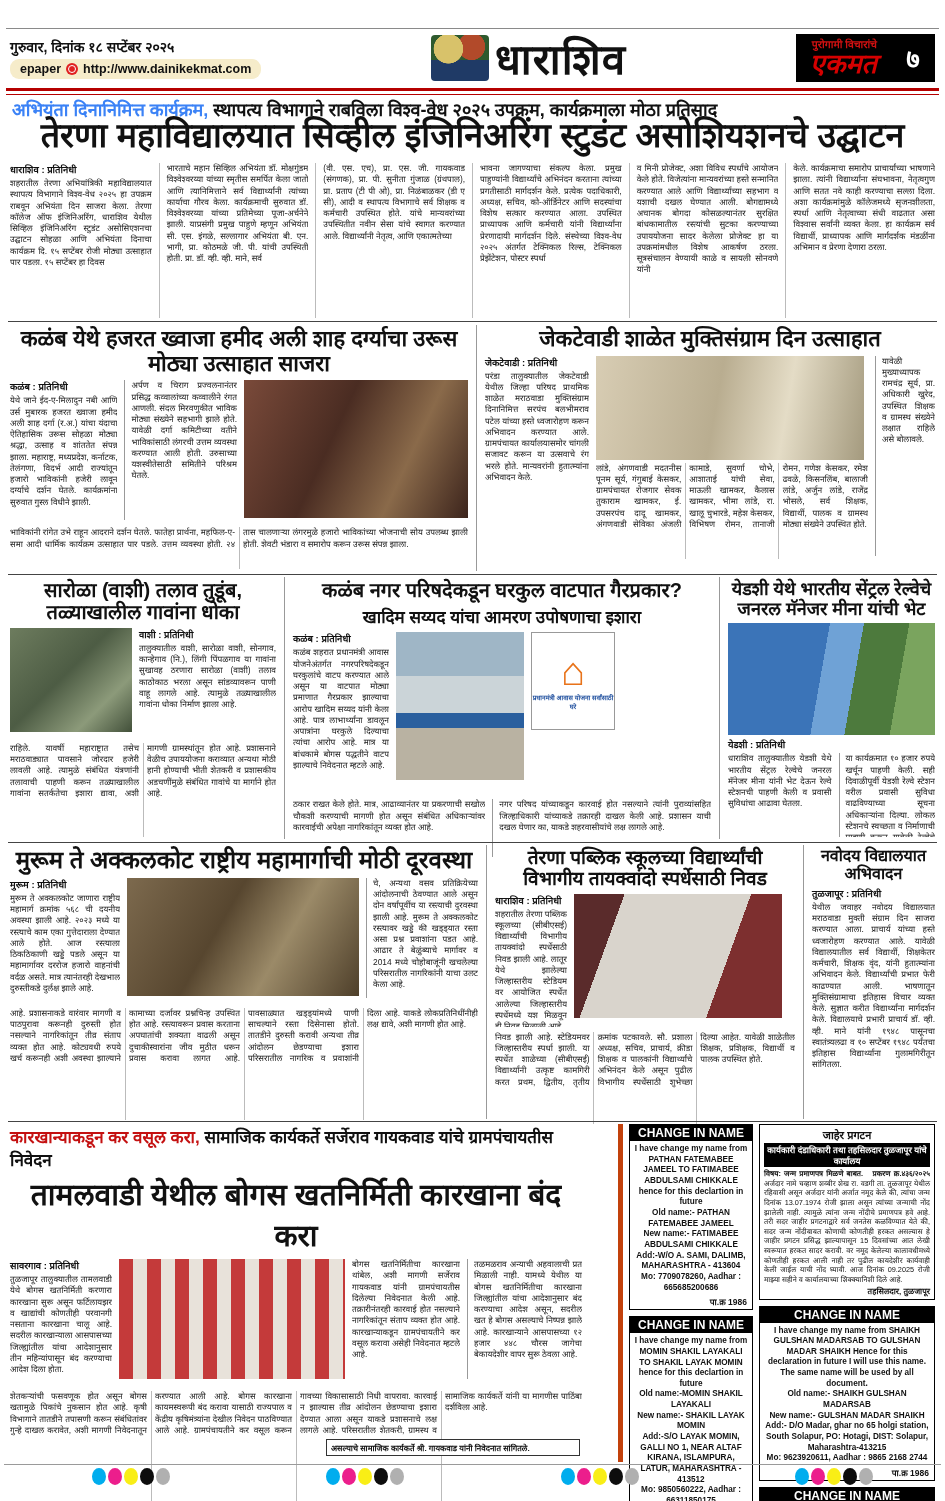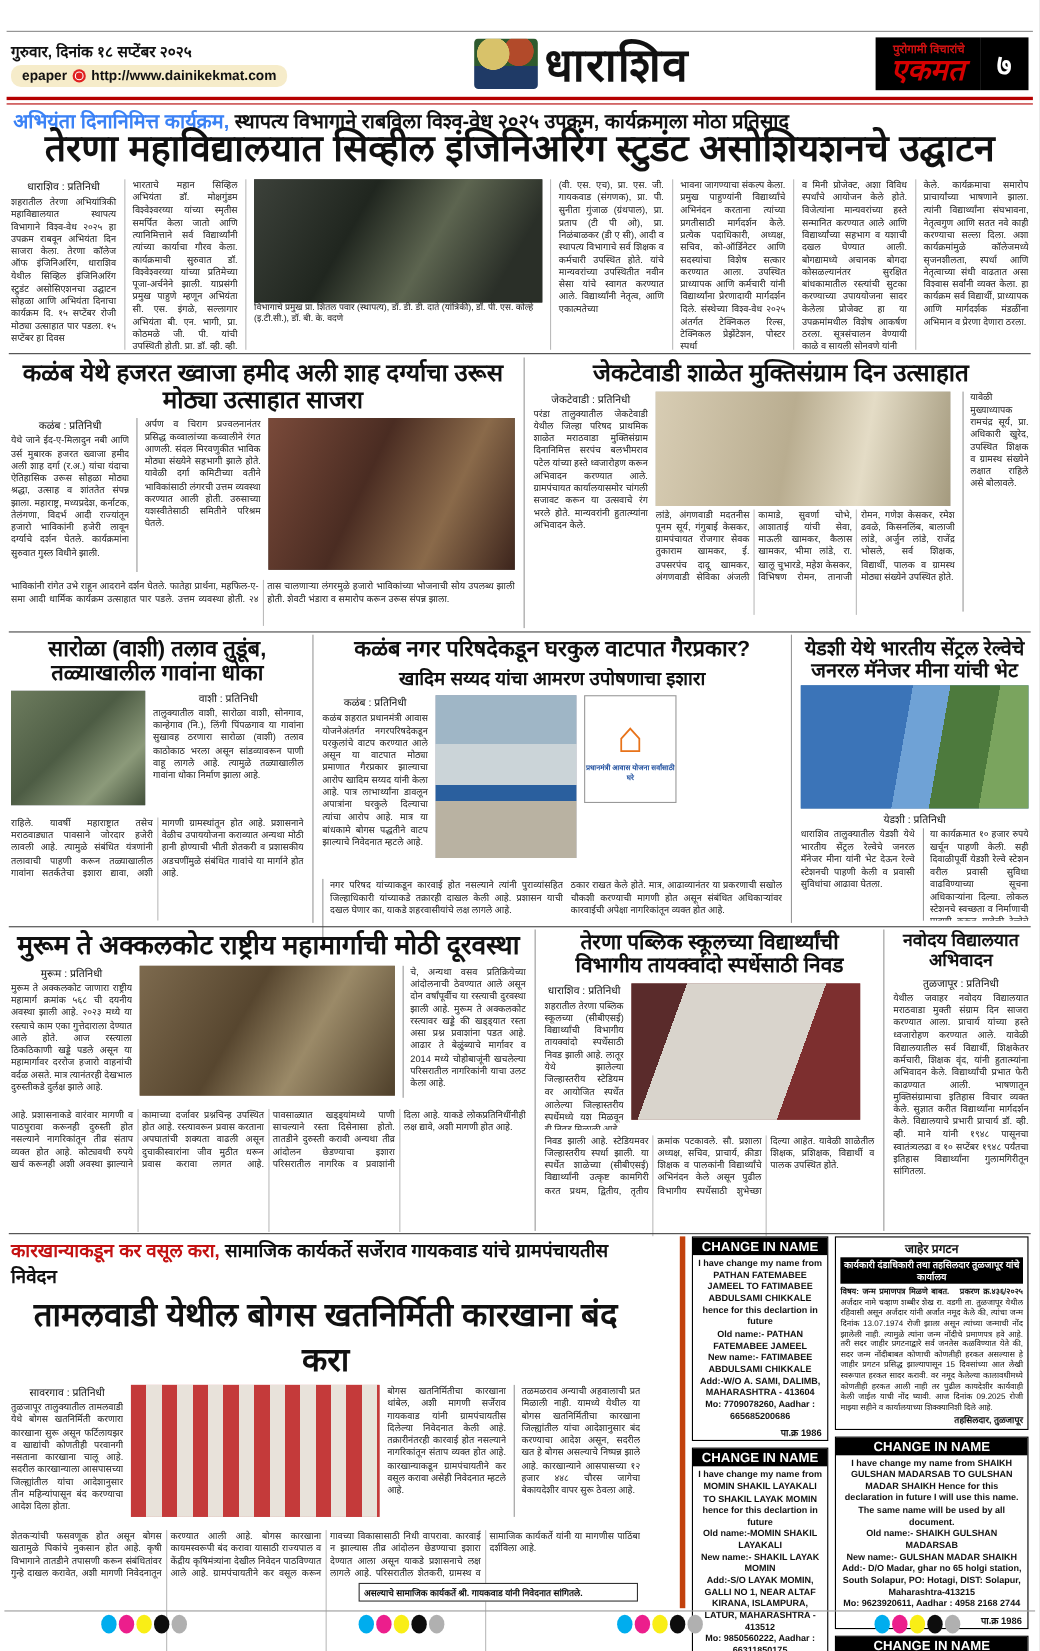--- a/index.html
+++ b/index.html
@@ -23,21 +23,21 @@
   .brandbox{background:#000000;padding:3px 14px 4px;text-align:right;}
   .tagline{color:#cf1111;font-size:10.5px;font-weight:bold;}
   .brand{color:#d40000;font-size:27px;font-weight:900;font-family:"Liberation Serif","DejaVu Serif",serif;font-style:italic;line-height:1;}
   .pagenum{background:#000;color:#fff;width:44px;display:flex;align-items:center;justify-content:center;font-size:26px;font-weight:bold;}
   .redrule{position:absolute;top:88px;left:6px;right:6px;height:3px;border-top:3px solid #b50000;border-bottom:1.5px solid #b50000;}
   
   .kicker{position:absolute;top:97px;left:12px;right:12px;font-size:18px;font-weight:bold;}
   .kicker .red{color:#3b82f6;}
   .mainhead{position:absolute;top:116px;left:10px;right:10px;margin:0;text-align:center;font-size:34px;font-weight:900;line-height:1.15;}
   
-  .by{font-weight:normal;text-align:center;font-size:9.5px;margin-bottom:2px;}
+  .by{font-weight:bold;text-align:left;font-size:9.5px;margin-bottom:2px;}
   .bt{font-size:8.4px;line-height:1.34;text-align:justify;color:#1c1c1c;overflow:hidden;}
   .photo{background:#888;}
   .cap{font-size:8px;line-height:1.3;}
   .hr{border-top:1.5px solid #444;margin:0 8px;}
   h2.art{margin:2px 0 4px;text-align:center;font-weight:900;line-height:1.12;}
   .vr{border-left:1px solid #999;}
   .c2{column-count:2;column-gap:8px;column-rule:1px solid #bbb;}
   .c3{column-count:3;column-gap:8px;column-rule:1px solid #bbb;}
   .c4{column-count:4;column-gap:8px;column-rule:1px solid #bbb;}
   
@@ -137,24 +137,20 @@
     <span class="red">अभियंता दिनानिमित्त कार्यक्रम,</span>
     <span>स्थापत्य विभागाने राबविला विश्व-वेध २०२५ उपक्रम, कार्यक्रमाला मोठा प्रतिसाद</span>
   </div>
   <h1 class="mainhead">तेरणा महाविद्यालयात सिव्हील इंजिनिअरिंग स्टुडंट असोशियशनचे उद्घाटन</h1>
   <div class="s1">
     <div class="c">
       <div class="by">धाराशिव : प्रतिनिधी</div>
       <div class="bt" style="height:140px">शहरातील तेरणा अभियांत्रिकी महाविद्यालयात स्थापत्य विभागाने विश्व-वेध २०२५ हा उपक्रम राबवून अभियंता दिन साजरा केला. तेरणा कॉलेज ऑफ इंजिनिअरिंग, धाराशिव येथील सिव्हिल इंजिनिअरिंग स्टुडंट असोसिएशनचा उद्घाटन सोहळा आणि अभियंता दिनाचा कार्यक्रम दि. १५ सप्टेंबर रोजी मोठ्या उत्साहात पार पडला. १५ सप्टेंबर हा दिवस</div>
     </div>
     <div class="c bt">भारताचे महान सिव्हिल अभियंता डॉ. मोक्षगुंडम विश्वेश्वरय्या यांच्या स्मृतीस समर्पित केला जातो आणि त्यानिमित्ताने सर्व विद्यार्थ्यांनी त्यांच्या कार्याचा गौरव केला. कार्यक्रमाची सुरुवात डॉ. विश्वेश्वरय्या यांच्या प्रतिमेच्या पूजा-अर्चनेने झाली. याप्रसंगी प्रमुख पाहुणे म्हणून अभियंता सी. एस. इंगळे, सल्लागार अभियंता बी. एन. भागी, प्रा. कोठमळे जी. पी. यांची उपस्थिती होती. प्रा. डॉ. व्ही. व्ही. माने, सर्व</div>
-    <figure>
-      <div class="photo p-lead"></div>
-      <figcaption class="cap">विभागाचे प्रमुख प्रा. शितल पवार (स्थापत्य), डॉ. डी. डी. दाते (यांत्रिकी), डॉ. पी. एस. कोल्हे (इ.टी.सी.), डॉ. बी. के. वदणे</figcaption>
-    </figure>
     <div class="c bt">(वी. एस. एच), प्रा. एस. जी. गायकवाड (संगणक), प्रा. पी. सुनीता गुंजाळ (ग्रंथपाल), प्रा. प्रताप (टी पी ओ), प्रा. निळंबाळकर (डी ए सी), आदी व स्थापत्य विभागाचे सर्व शिक्षक व कर्मचारी उपस्थित होते. यांचे मान्यवरांच्या उपस्थितीत नवीन सेसा यांचे स्वागत करण्यात आले. विद्यार्थ्यांनी नेतृत्व, आणि एकात्मतेच्या</div>
     <div class="c bt">भावना जागण्याचा संकल्प केला. प्रमुख पाहुण्यांनी विद्यार्थ्यांचे अभिनंदन करताना त्यांच्या प्रगतीसाठी मार्गदर्शन केले. प्रत्येक पदाधिकारी, अध्यक्ष, सचिव, को-ऑर्डिनेटर आणि सदस्यांचा विशेष सत्कार करण्यात आला. उपस्थित प्राध्यापक आणि कर्मचारी यांनी विद्यार्थ्यांना प्रेरणादायी मार्गदर्शन दिले. संस्थेच्या विश्व-वेध २०२५ अंतर्गत टेक्निकल रिल्स, टेक्निकल प्रेझेंटेशन, पोस्टर स्पर्धा</div>
     <div class="c bt">व मिनी प्रोजेक्ट, अशा विविध स्पर्धांचे आयोजन केले होते. विजेत्यांना मान्यवरांच्या हस्ते सन्मानित करण्यात आले आणि विद्यार्थ्यांच्या सहभाग व यशाची दखल घेण्यात आली. बोगद्यामध्ये अचानक बोगदा कोसळल्यानंतर सुरक्षित बांधकामातील रस्त्यांची सुटका करण्याच्या उपाययोजना सादर केलेला प्रोजेक्ट हा या उपक्रमांमधील विशेष आकर्षण ठरला. सूत्रसंचालन वेण्यायी काळे व सायली सोनवणे यांनी</div>
     <div class="c bt">केले. कार्यक्रमाचा समारोप प्राचार्यांच्या भाषणाने झाला. त्यांनी विद्यार्थ्यांना संघभावना, नेतृत्वगुण आणि सतत नवे काही करण्याचा सल्ला दिला. अशा कार्यक्रमांमुळे कॉलेजमध्ये सृजनशीलता, स्पर्धा आणि नेतृत्वाच्या संधी वाढतात असा विश्वास सर्वांनी व्यक्त केला. हा कार्यक्रम सर्व विद्यार्थी, प्राध्यापक आणि मार्गदर्शक मंडळींना अभिमान व प्रेरणा देणारा ठरला.</div>
   </div>
   <div class="hr" style="position:absolute;top:321px;left:0;right:0;"></div>
 
   <div class="sec s2">
     <div class="s2l">
       <h2 class="art">कळंब येथे हजरत ख्वाजा हमीद अली शाह दर्ग्याचा उरूस मोठ्या उत्साहात साजरा</h2>
@@ -205,22 +201,22 @@
           <div class="by">कळंब : प्रतिनिधी</div>
           <div class="bt" style="height:148px">कळंब शहरात प्रधानमंत्री आवास योजनेअंतर्गत नगरपरिषदेकडून घरकुलांचे वाटप करण्यात आले असून या वाटपात मोठ्या प्रमाणात गैरप्रकार झाल्याचा आरोप खादिम सय्यद यांनी केला आहे. पात्र लाभार्थ्यांना डावलून अपात्रांना घरकुले दिल्याचा त्यांचा आरोप आहे. मात्र या बांधकामे बोगस पद्धतीने वाटप झाल्याचे निवेदनात म्हटले आहे.</div>
         </div>
         <div class="photo p-np"></div>
         <div class="awas">
           <div class="house">⌂</div>
           <div class="t">प्रधानमंत्री आवास योजना सर्वांसाठी घरे</div>
         </div>
       </div>
       <div class="row" style="margin-top:4px">
+        <div class="bt" style="width:46%;height:58px">ठकार राखत केले होते. मात्र, आढाव्यानंतर या प्रकरणाची सखोल चौकशी करण्याची मागणी होत असून संबंधित अधिकाऱ्यांवर कारवाईची अपेक्षा नागरिकांतून व्यक्त होत आहे.</div>
         <div class="bt vr" style="flex:1;padding-left:6px;height:58px">नगर परिषद यांच्याकडून कारवाई होत नसल्याने त्यांनी पुराव्यांसहित जिल्हाधिकारी यांच्याकडे तक्रारही दाखल केली आहे. प्रशासन याची दखल घेणार का, याकडे शहरवासीयांचे लक्ष लागले आहे.</div>
-        <div class="bt" style="width:46%;height:58px">ठकार राखत केले होते. मात्र, आढाव्यानंतर या प्रकरणाची सखोल चौकशी करण्याची मागणी होत असून संबंधित अधिकाऱ्यांवर कारवाईची अपेक्षा नागरिकांतून व्यक्त होत आहे.</div>
       </div>
     </div>
     <div class="s3c">
       <h2 class="art">येडशी येथे भारतीय सेंट्रल रेल्वेचे जनरल मॅनेजर मीना यांची भेट</h2>
       <div class="photo p-train"></div>
       <div class="by" style="margin-top:3px">येडशी : प्रतिनिधी</div>
       <div class="row" style="margin-top:2px">
         <div class="bt" style="width:50%;height:84px">धाराशिव तालुक्यातील येडशी येथे भारतीय सेंट्रल रेल्वेचे जनरल मॅनेजर मीना यांनी भेट देऊन रेल्वे स्टेशनची पाहणी केली व प्रवासी सुविधांचा आढावा घेतला.</div>
         <div class="bt vr" style="flex:1;padding-left:6px;height:84px">या कार्यक्रमात १० हजार रुपये खर्चून पाहणी केली. सही दिवाळीपूर्वी येडशी रेल्वे स्टेशन वरील प्रवासी सुविधा वाढविण्याच्या सूचना अधिकाऱ्यांना दिल्या. लोकल स्टेशनचे स्वच्छता व निर्माणाची पाहणी करून यावेळी रेल्वेचे वरिष्ठ अधिकारी व कर्मचारी उपस्थित होते.</div>
       </div>
@@ -314,21 +310,21 @@
           </div>
           <div class="ns">तहसिलदार, तुळजापूर</div>
         </div>
         <div class="cnbox">
           <div class="cnh">CHANGE IN NAME</div>
           <div class="cnb">
             <div>I have change my name from SHAIKH GULSHAN MADARSAB TO GULSHAN MADAR SHAIKH Hence for this declaration in future I will use this name. The same name will be used by all document.</div>
             <div>Old name:- SHAIKH GULSHAN MADARSAB</div>
             <div>New name:- GULSHAN MADAR SHAIKH</div>
             <div>Add:- D/O Madar, ghar no 65 holgi station, South Solapur, PO: Hotagi, DIST: Solapur, Maharashtra-413215</div>
-            <div>Mo: 9623920611, Aadhar : 4958 2168 2744</div>
+            <div>Mo: 9623920611, Aadhar : 9865 2168 2744</div>
           </div>
           <div class="ref">पा.क्र 1986</div>
         </div>
         <div class="cnbox">
           <div class="cnh">CHANGE IN NAME</div>
           <div class="cnb">
             <div>I have change my name from SAIYED ALIMUNNISHA MAHMEDSHAHID TO ALEEMUNNISA MAHMMAD SAEED SAYYED hence for this declartion in future</div>
             <div>Old name:- SAIYED ALIMUNNISHA MAHMEDSHAHID</div>
 
           </div>

